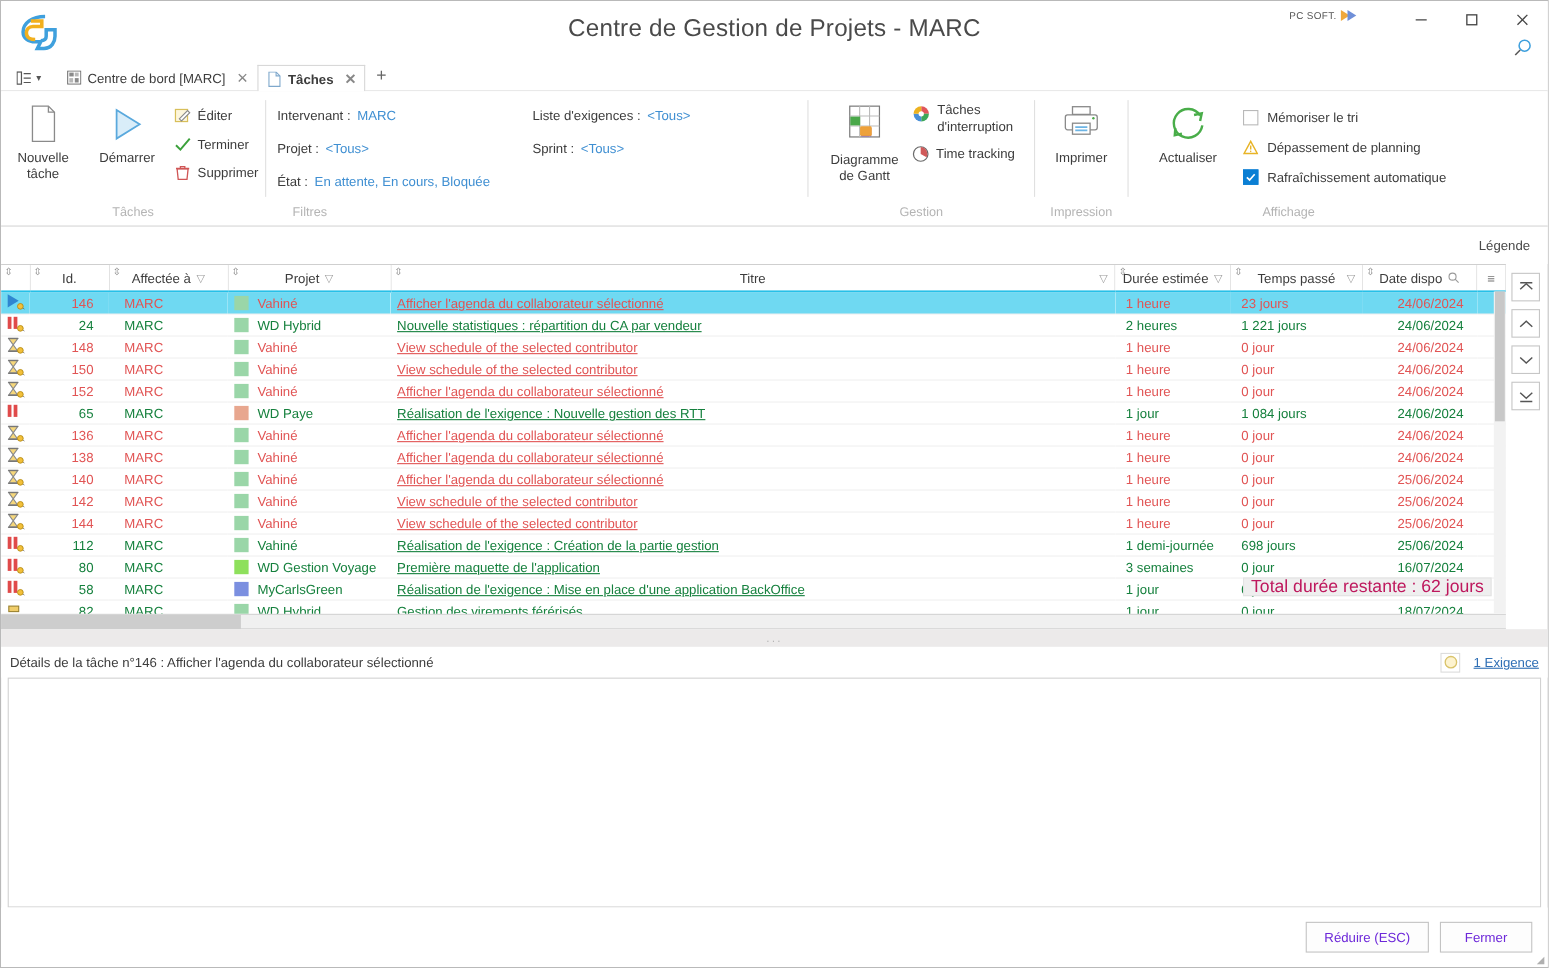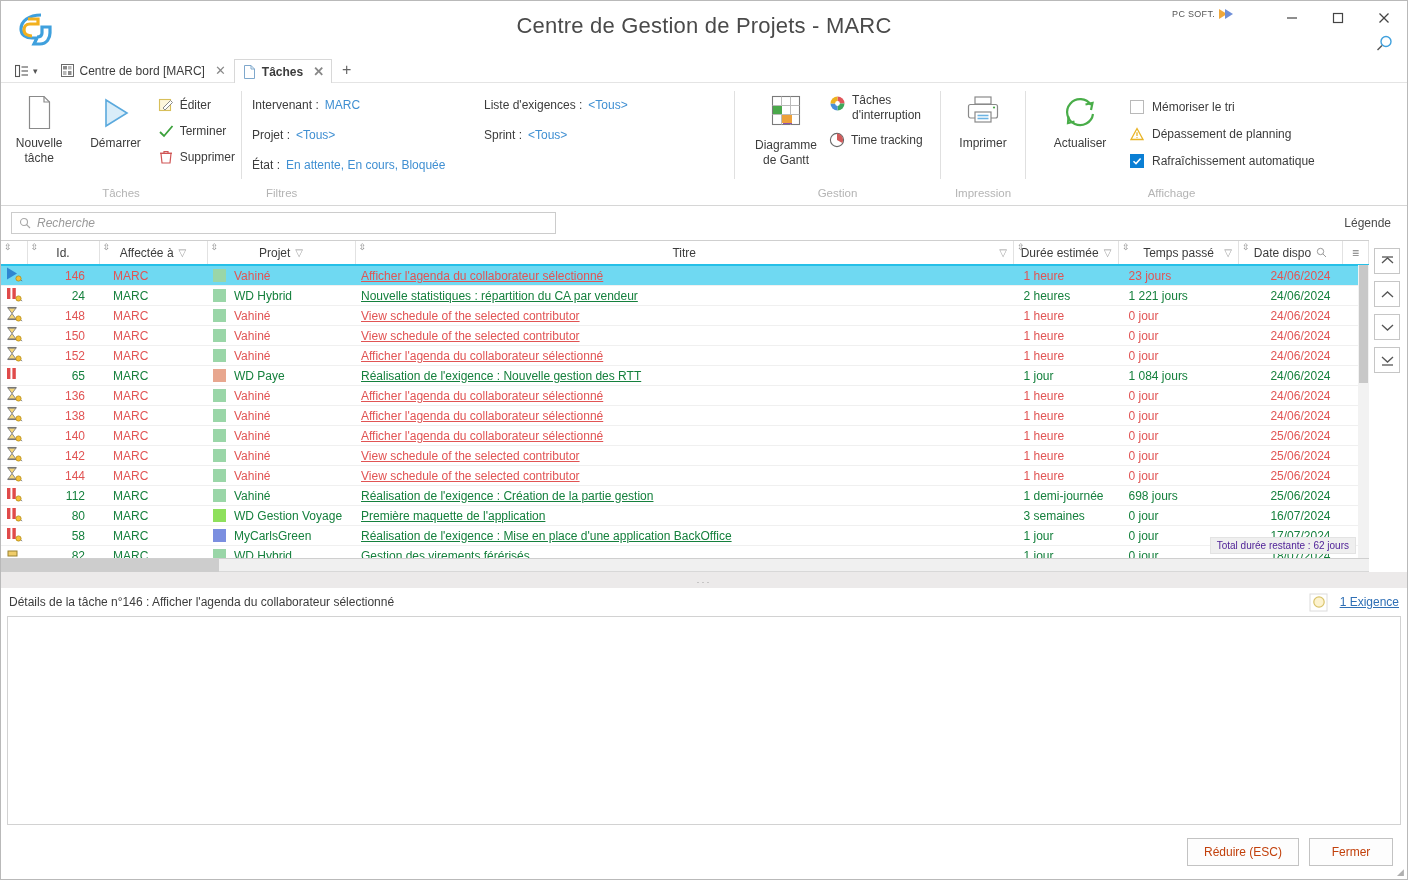--- a/index.html
+++ b/index.html
@@ -155,22 +155,22 @@
   .hscroll {
     height: 13px; background: #f0f0f0; position: relative; flex: none;
     border-bottom: 1px solid #d8d8d8;
   }
   .hscroll .thumb { position: absolute; left: 0; top: 0; height: 13px; width: 218px; background: #cdcdcd; }
   .vscroll {
     position: absolute; right: 0; top: 24px; bottom: 0; width: 11px; background: #f2f2f2;
   }
   .vscroll .vthumb { position:absolute; left:1px; top:0; width: 9px; height: 118px; background: #c8c8c8; }
   .total-badge {
-    position: absolute; right: 13px; bottom: 4px; height: 17px;
-    background: #efefef; color: #4c1d95; font-size: 10px;
+    position: absolute; right: 13px; bottom: 16px; height: 17px;
+    background: #efefef; color: #be185d; font-size: 16px;
     display: flex; align-items: center; padding: 0 6px; border: 1px solid #e3e3e3;
   }
   .navcol {
     width: 38px; flex: none; padding: 8px 6px 0 4px;
     display: flex; flex-direction: column; gap: 7px; align-items: center;
   }
   .navbtn {
     width: 26px; height: 26px; border: 1px solid #c6c6c6; background: #fff;
     display: flex; align-items: center; justify-content: center; color: #5a5a5a;
   }
@@ -187,21 +187,21 @@
   .details-body {
     flex: 1; margin: 0 6px 0 6px; border: 1px solid #d2d2d2; background: #fff;
   }
   .footer {
     height: 54px; flex: none; display: flex; align-items: center;
     justify-content: flex-end; gap: 10px; padding: 0 14px;
     background: #fff;
   }
   .fbtn {
     min-width: 84px; height: 28px; padding: 0 16px;
-    border: 1px solid #c3c3c3; background: #fdfdfd; color: #c2410c;
+    border: 1px solid #c3c3c3; background: #fdfdfd; color: #6d28d9;
     font-size: 12px; display:flex; align-items:center; justify-content:center;
   }
   .resizer { position:absolute; right:3px; bottom:2px; color:#b0b0b0; font-size:9px; }
 </style>
 </head>
 <body>
 
 <div class="app">
 
   <div class="titlebar">
@@ -466,27 +466,20 @@
             </span>
             <span>Rafraîchissement automatique</span>
           </div>
         </div>
       </div>
       <div class="rgroup-title" style="padding-right:90px">Affichage</div>
     </div>
   </div>
 
   <div class="searchbar-row">
-    <div class="search-input">
-      <svg width="12" height="12" viewBox="0 0 12 12">
-        <circle cx="5" cy="5" r="3.5" fill="none" stroke="#a8a8a8" stroke-width="1.1"></circle>
-        <line x1="7.6" y1="7.6" x2="11" y2="11" stroke="#a8a8a8" stroke-width="1.1"></line>
-      </svg>
-      <span>Recherche</span>
-    </div>
     <div class="legend-link">Légende</div>
   </div>
 
   <div class="table-zone">
     <div class="table-outer">
       <div class="table-wrap">
         <table class="grid">
           <colgroup>
             <col style="width:26px">
               <col style="width:72px">

